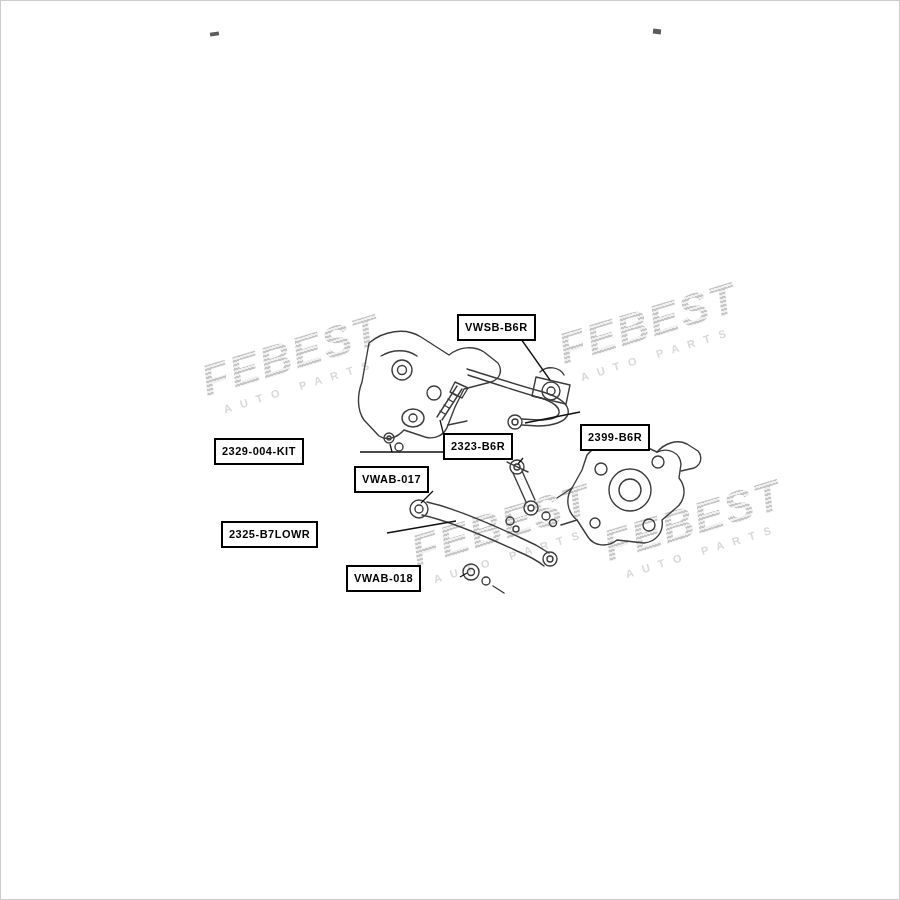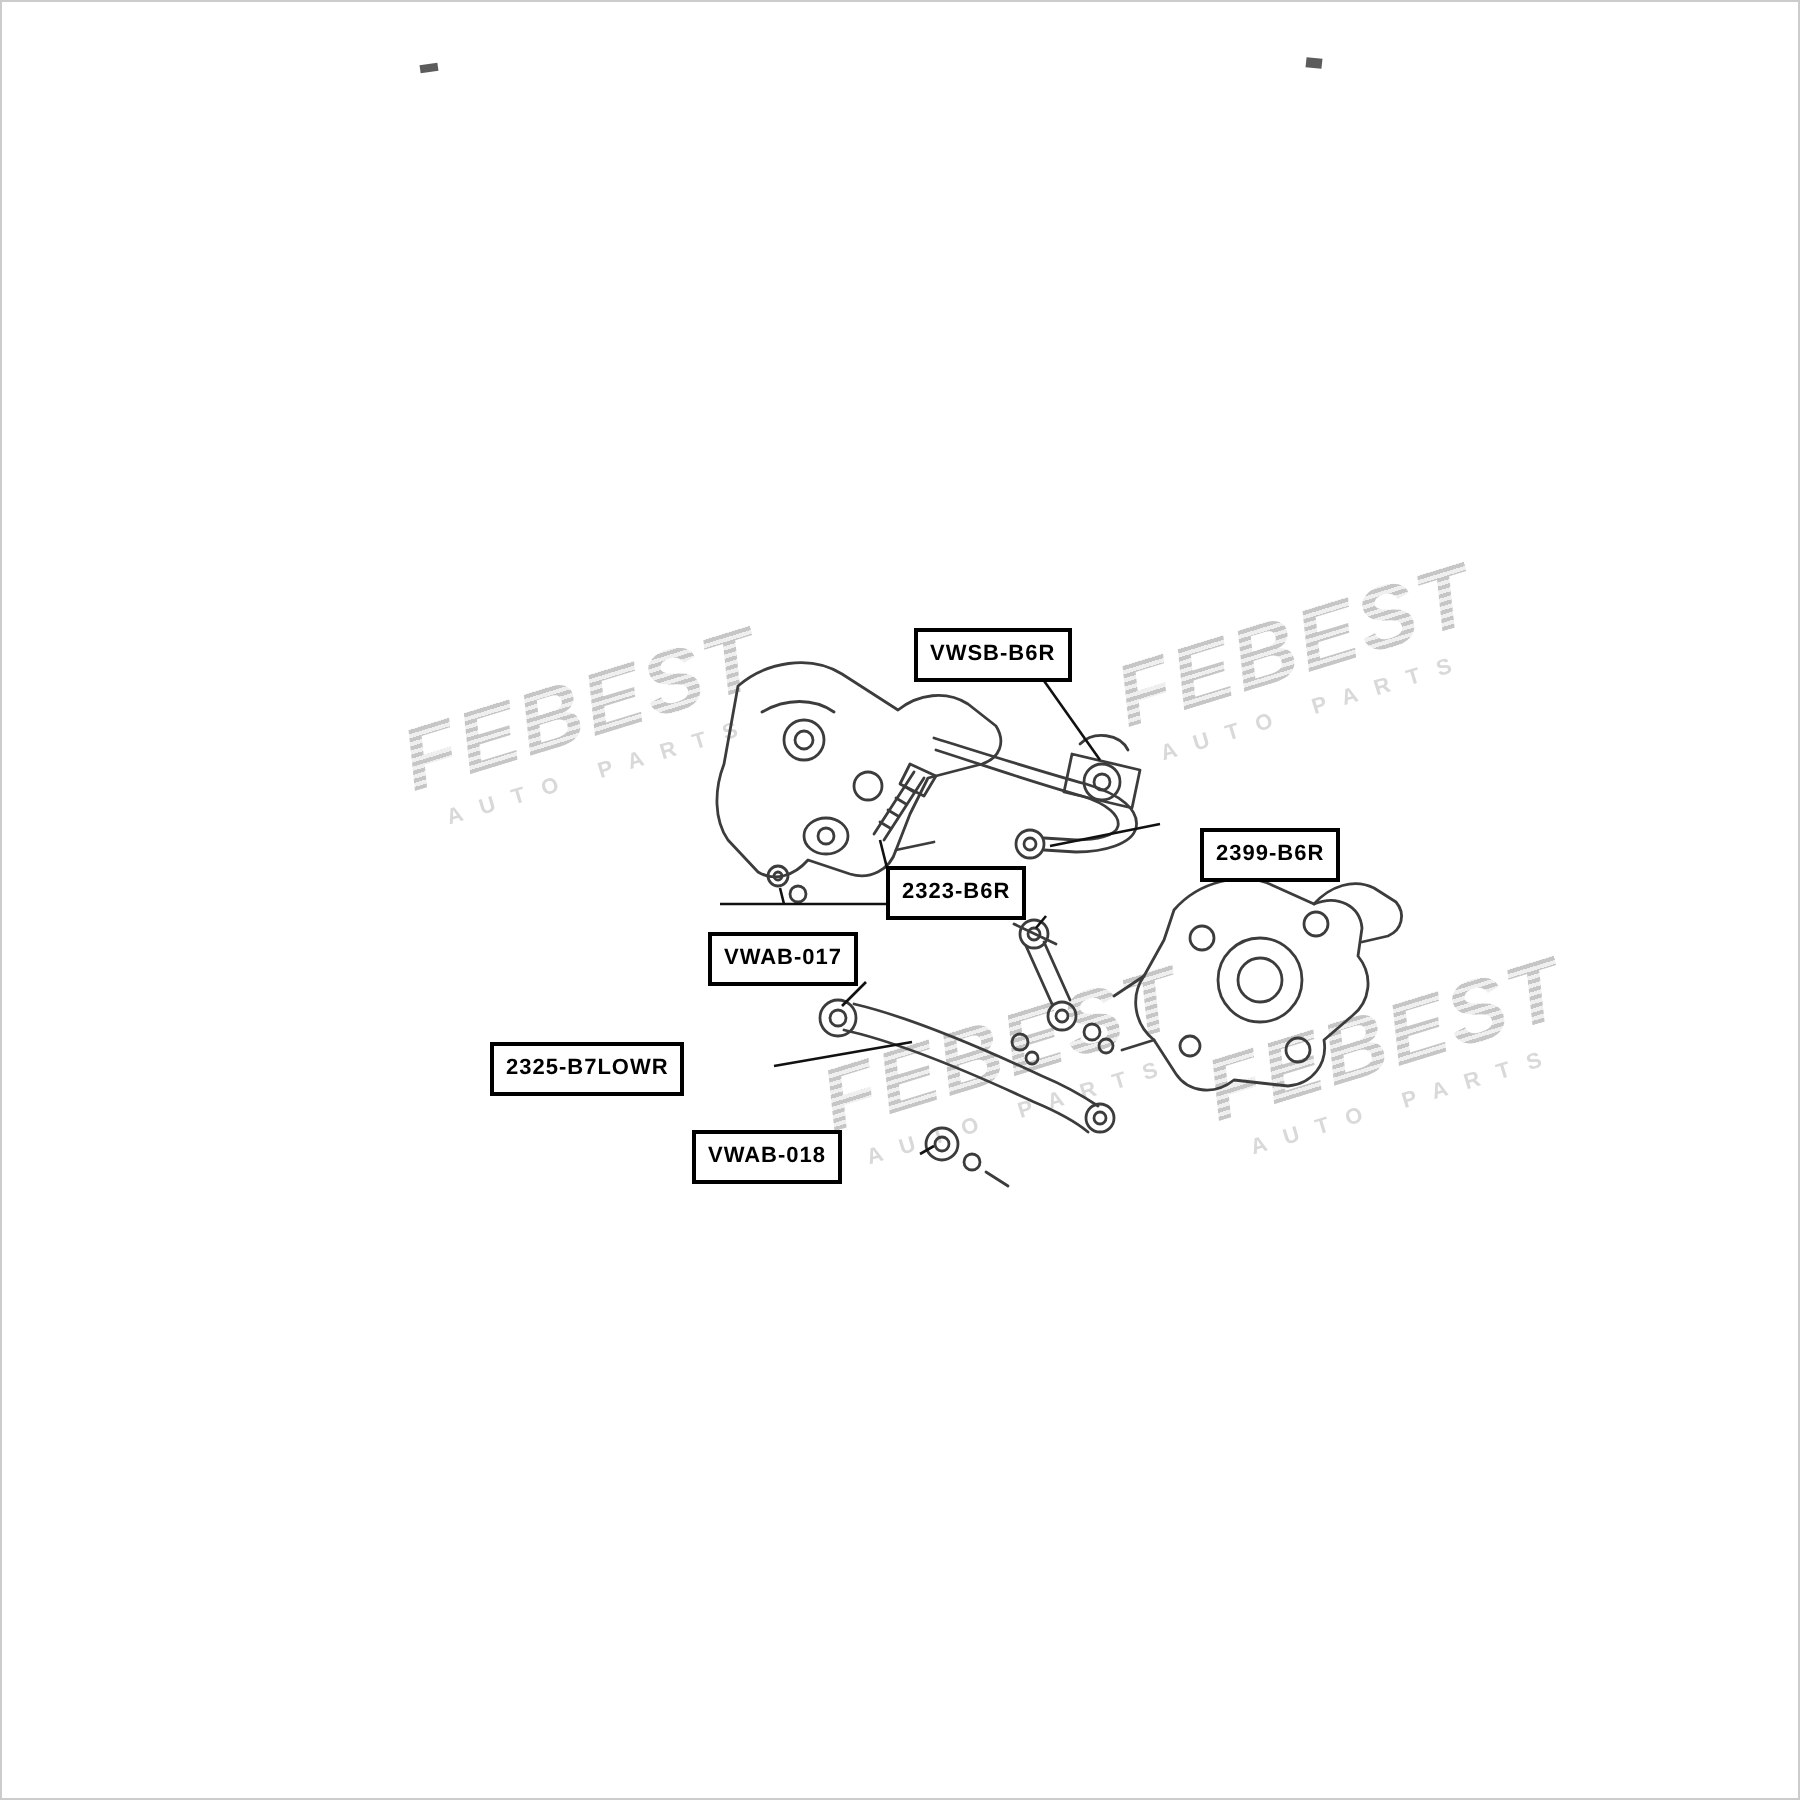--- a/index.html
+++ b/index.html
@@ -35,25 +35,25 @@
   .art-left{left:209px;top:31px;width:9px;height:4px;transform:rotate(-8deg);}
   .art-right{left:652px;top:28px;width:8px;height:5px;transform:rotate(6deg);}
 
   
   .part-label{
     position:absolute;z-index:2;background:#ffffff;border:2px solid #000000;
     padding:1px 6px;font-weight:bold;font-size:11px;color:#000000;
     letter-spacing:.5px;white-space:nowrap;line-height:21px;
   }
   .lbl-vwsb    {left:456px;top:313px;}
-  .lbl-2399    {left:579px;top:413px;margin-left:20px;}
+  .lbl-2399    {left:579px;top:423px;}
   .lbl-2323    {left:442px;top:432px;text-align:center;}
   .lbl-2329    {left:213px;top:437px;}
   .lbl-vwab017 {left:353px;top:465px;}
-  .lbl-2325    {left:220px;top:520px;margin-left:24px;}
+  .lbl-2325    {left:220px;top:520px;}
   .lbl-vwab018 {left:345px;top:564px;}
 </style>
 </head>
 <body>
 
 <div class="canvas">
 
   <div class="wm wm-1">
     <div class="brand">FEBEST</div>
     <div class="sub">AUTO PARTS</div>
@@ -160,17 +160,18 @@
       <path d="M391,451 L389,443"></path>
       <path d="M432,490 L420,502"></path>
       <path d="M386,532 L455,520"></path>
       <path d="M459,576 L466,572"></path>
     </g>
   </svg>
 
   <div class="part-label lbl-vwsb">VWSB-B6R</div>
   <div class="part-label lbl-2399">2399-B6R</div>
   <div class="part-label lbl-2323">2323-B6R</div>
+  <div class="part-label lbl-2329">2329-004-KIT</div>
   <div class="part-label lbl-vwab017">VWAB-017</div>
   <div class="part-label lbl-2325">2325-B7LOWR</div>
   <div class="part-label lbl-vwab018">VWAB-018</div>
 
 </div>
 
 </body></html>

